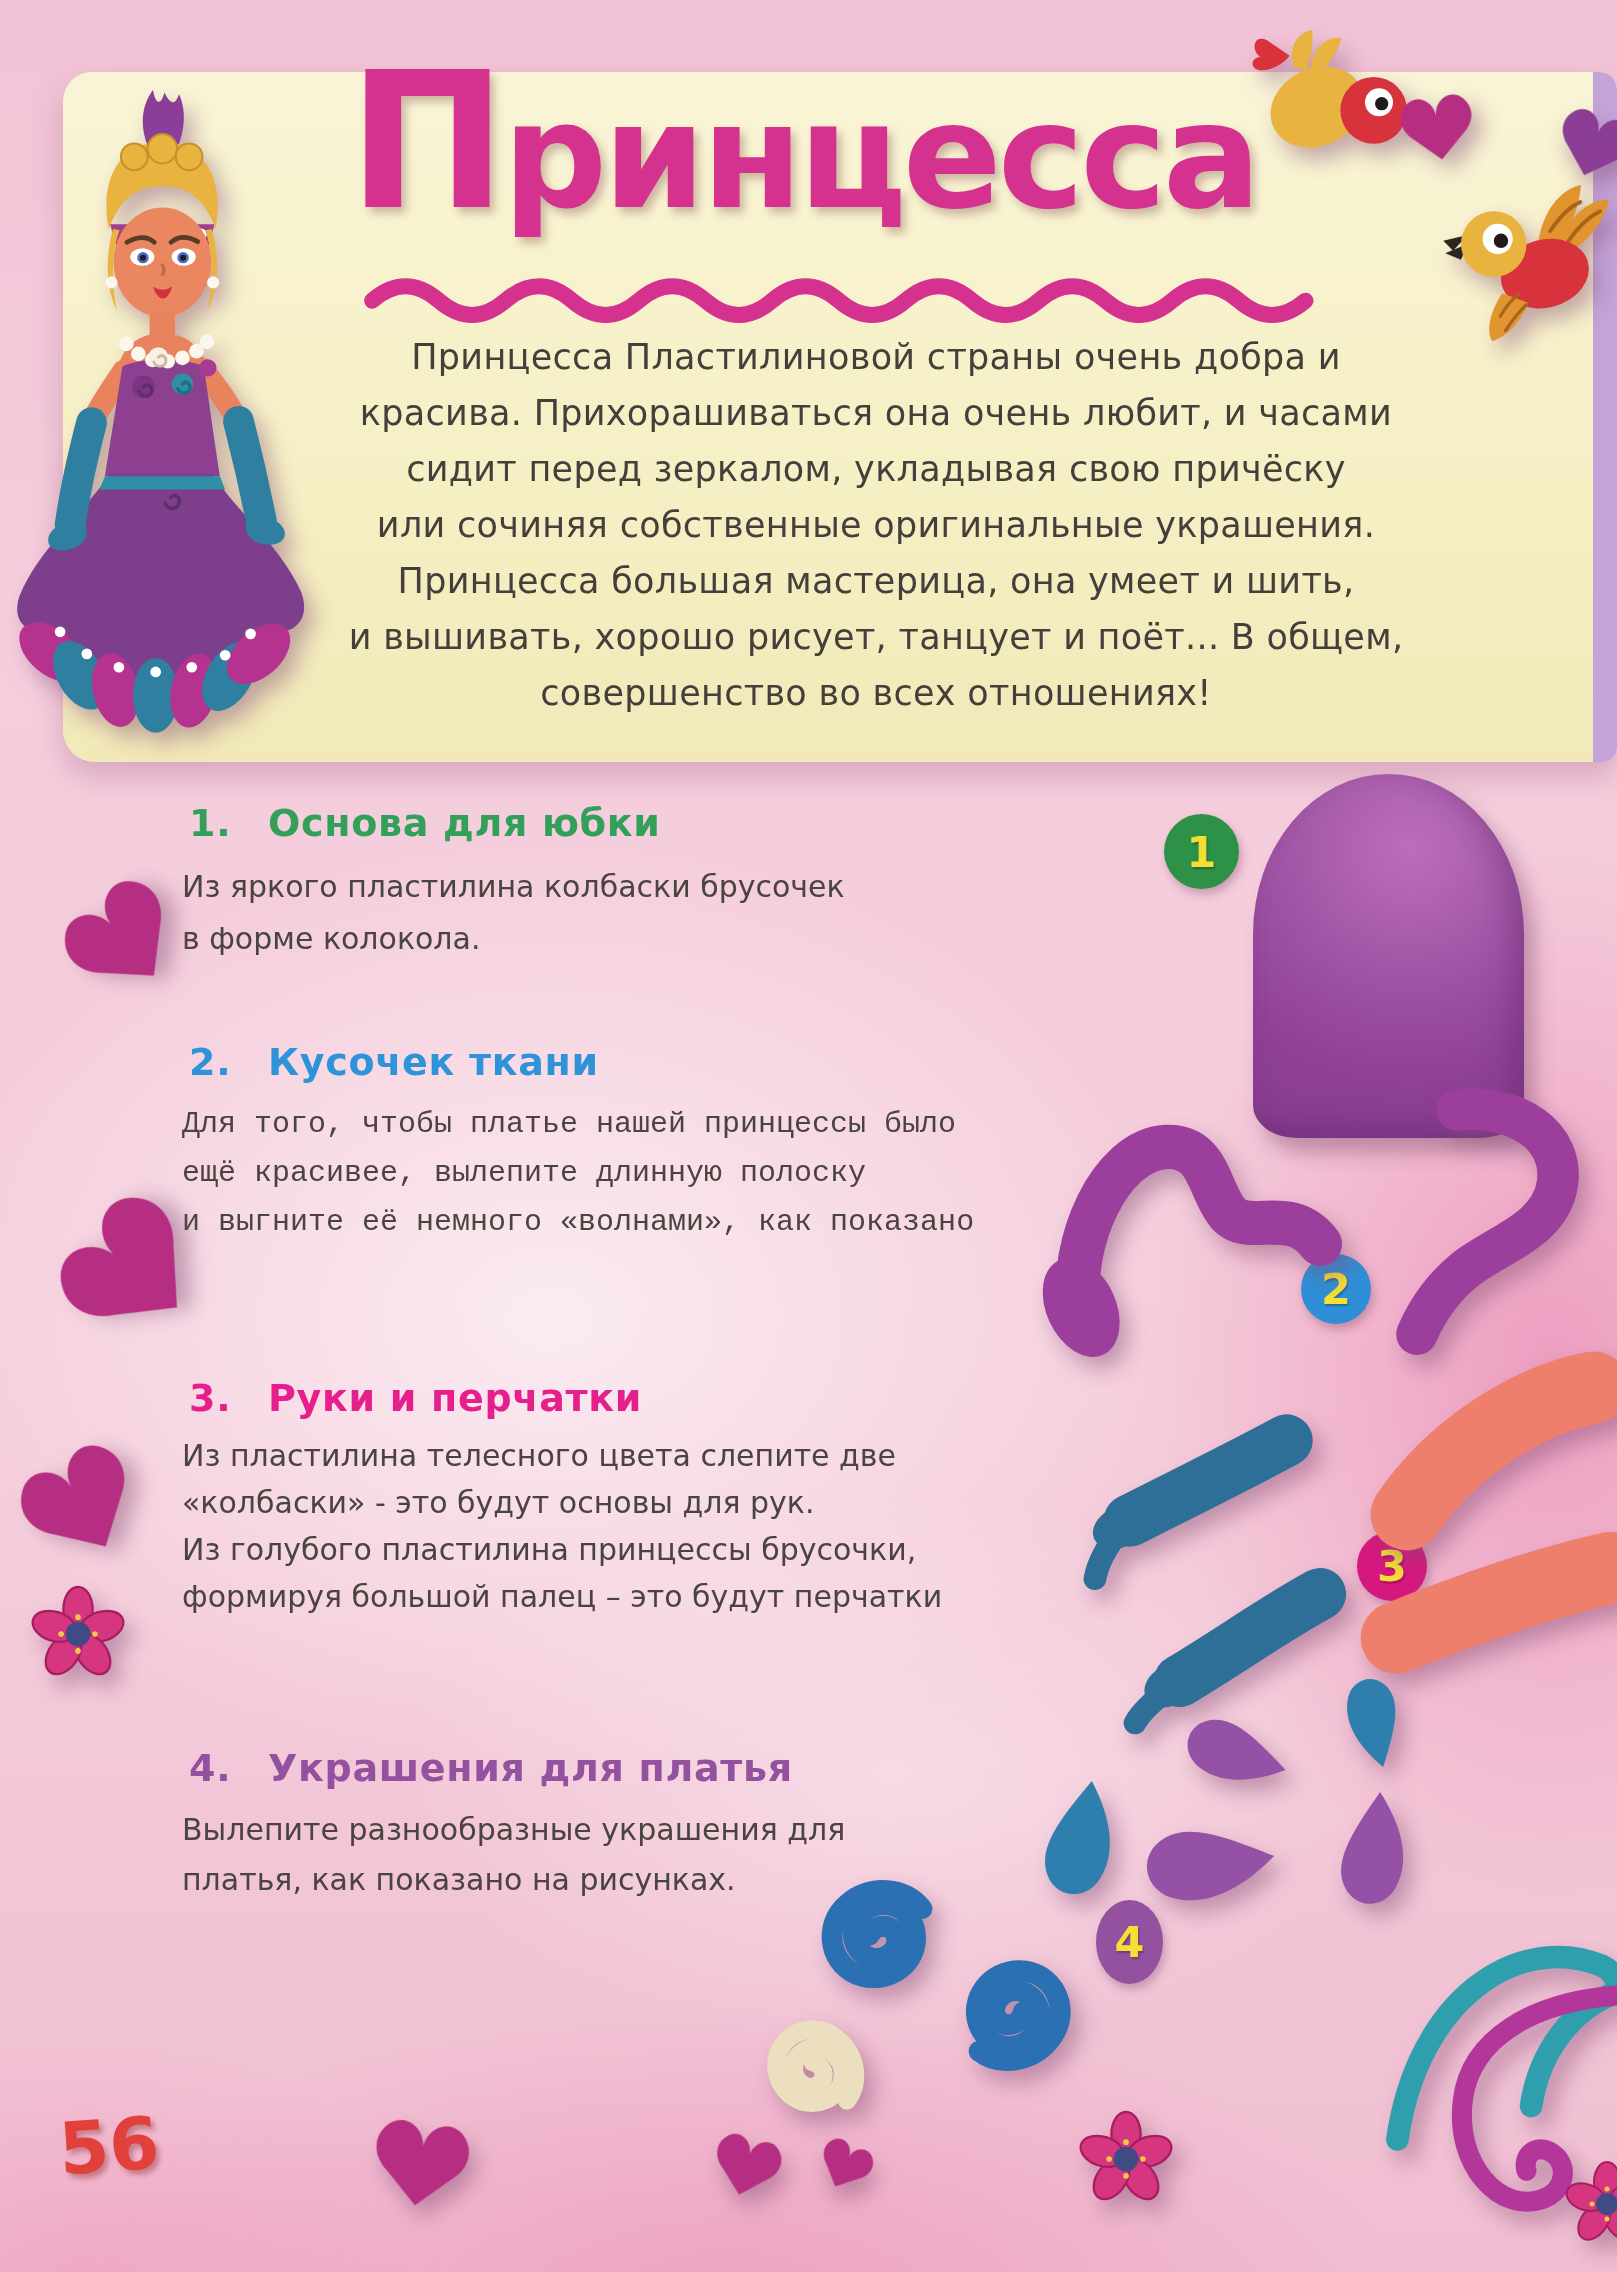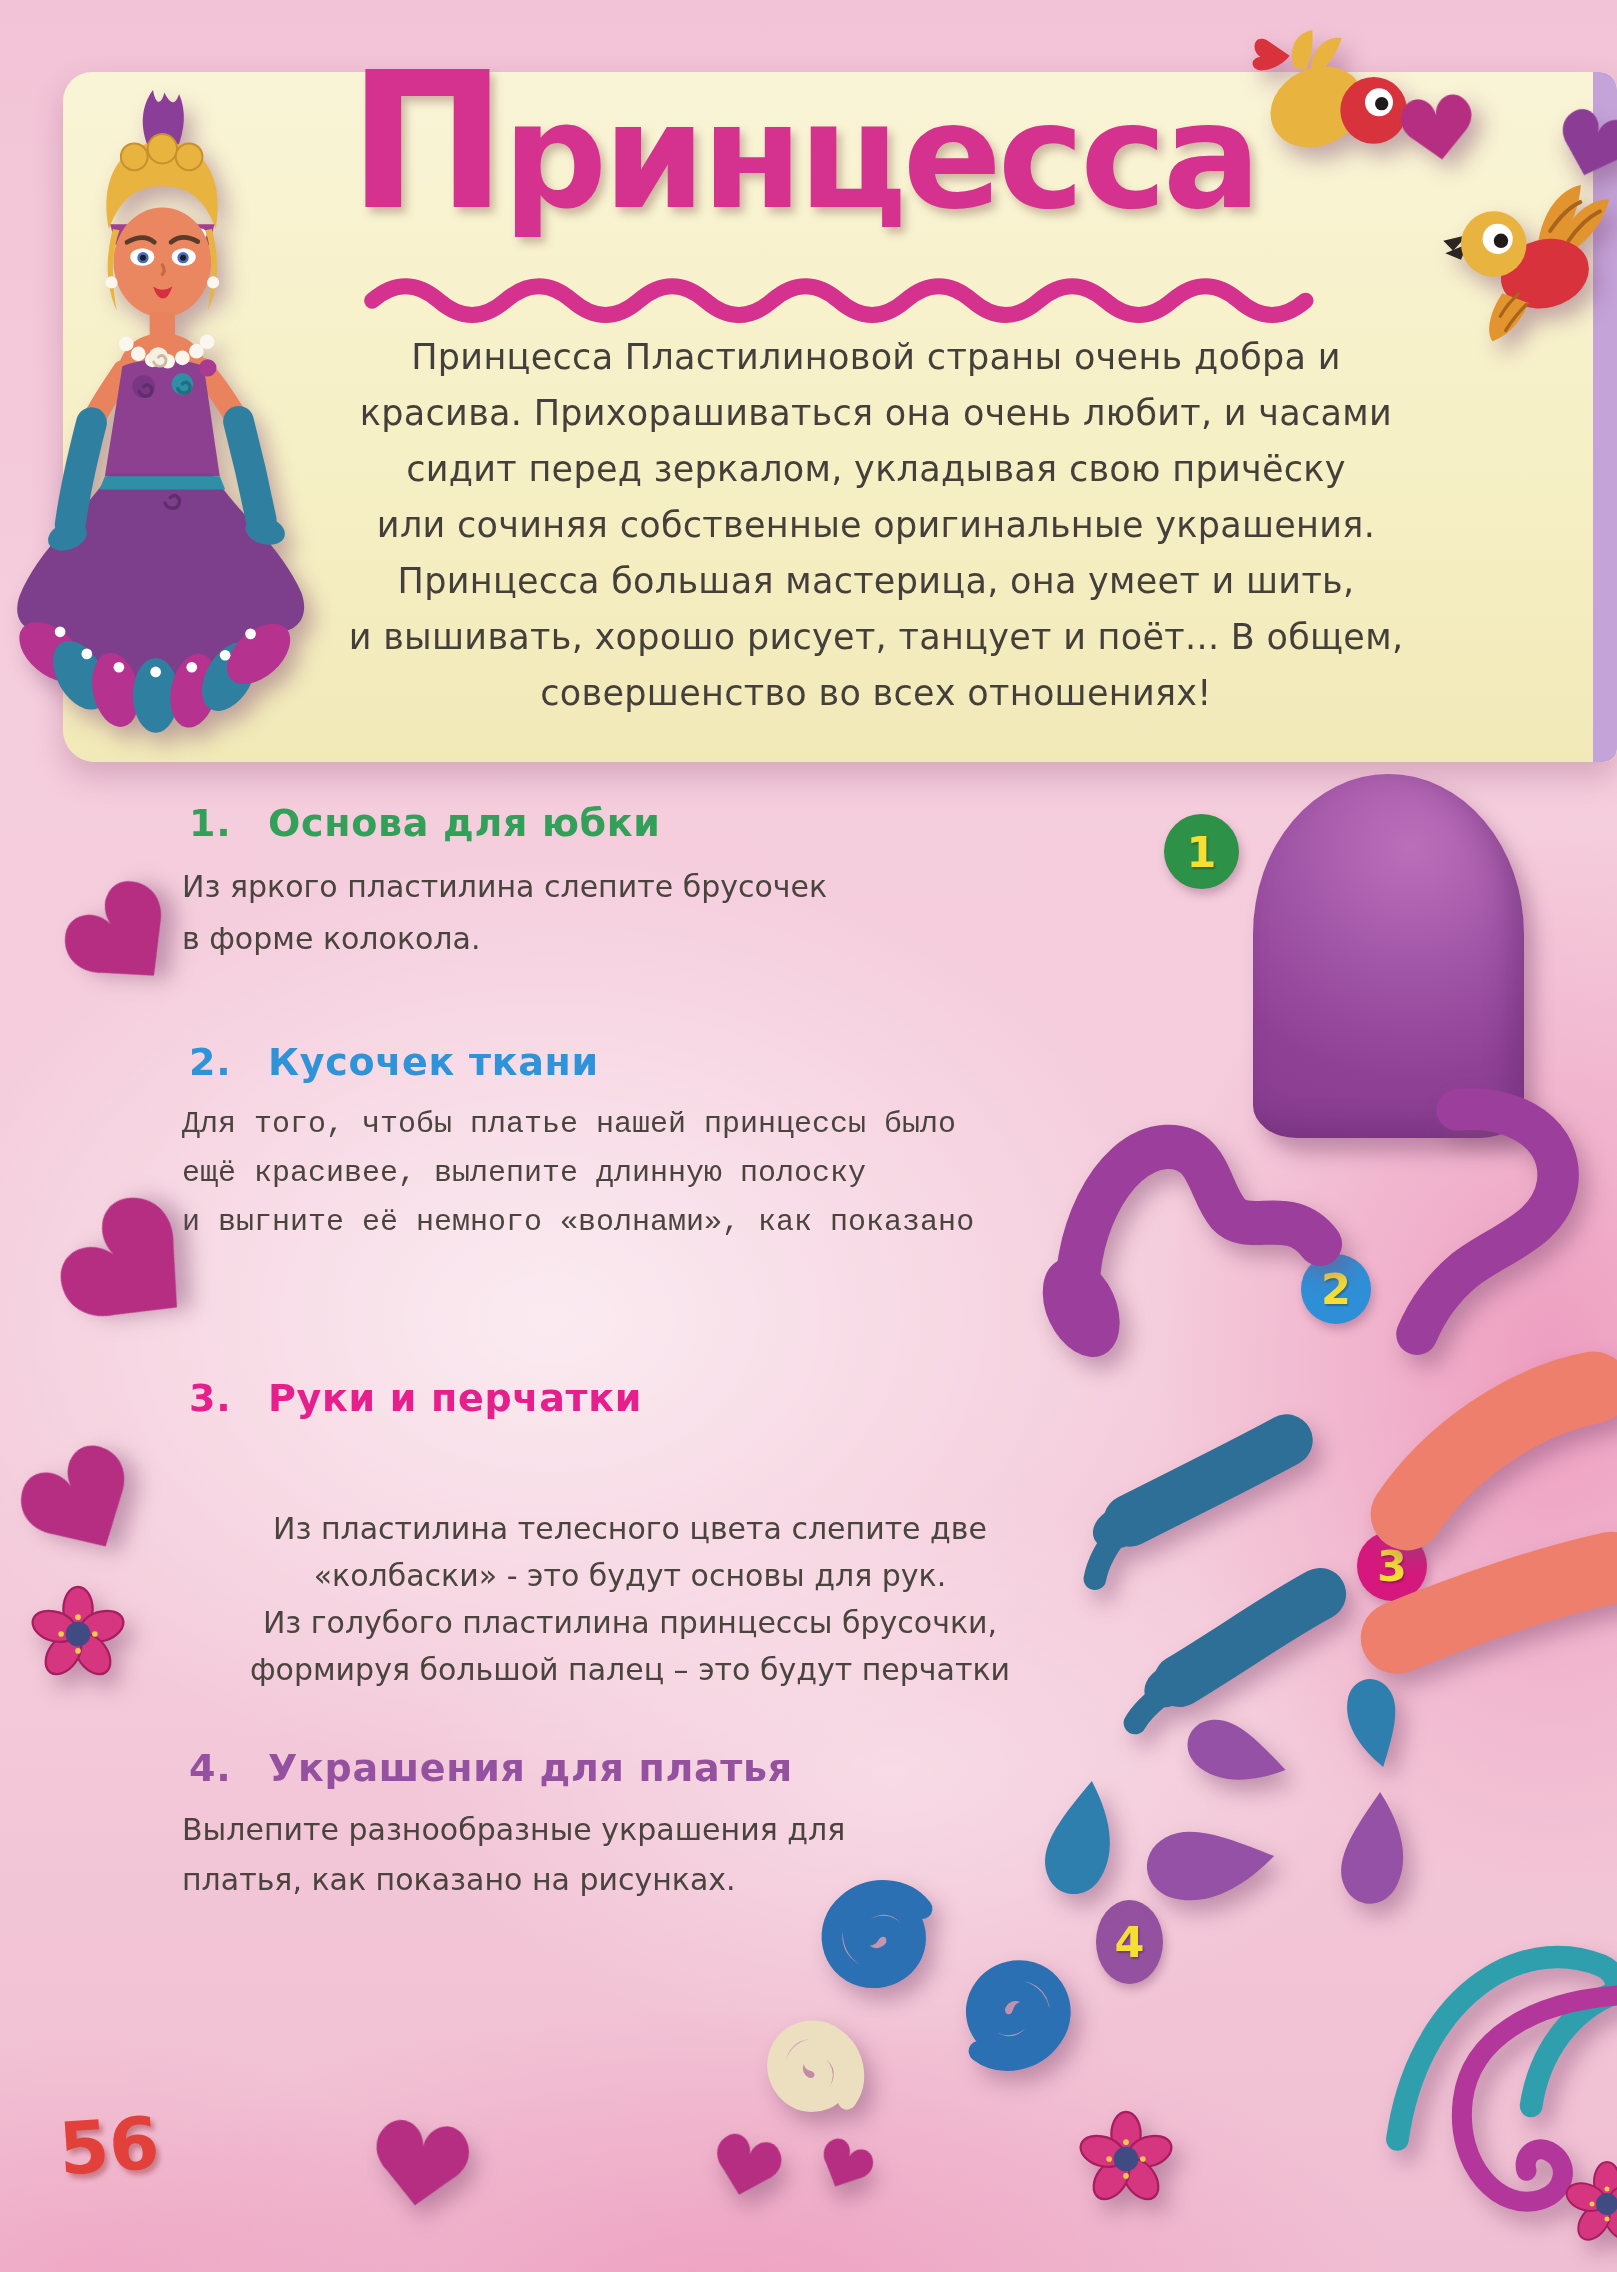--- a/index.html
+++ b/index.html
@@ -28,21 +28,21 @@
   
   .sec-head{display:flex;font-weight:bold;font-size:38px;letter-spacing:0.7px;}
   .sec-num{width:79px;}
   .sh1{left:189px;top:801px;color:#33a05a;}
   .sh2{left:189px;top:1040px;color:#2e93d8;}
   .sh3{left:189px;top:1376px;color:#e61f8c;}
   .sh4{left:189px;top:1746px;color:#94519f;}
   .sec-body{left:182px;width:896px;font-size:30px;color:#4a443f;}
   .sb1{top:861px;} .sb1 .bl{height:52px;line-height:52px;}
   .sb2{top:1100px;font-family:Liberation Mono, monospace;} .sb2 .bl{height:49px;line-height:49px;}
-  .sb3{top:1505px;text-align:center;} .sb3 .bl{height:47px;line-height:47px;}
+  .sb3{top:1432px;} .sb3 .bl{height:47px;line-height:47px;}
   .sb4{top:1805px;} .sb4 .bl{height:50px;line-height:50px;}
   
   .badge{border-radius:50%;display:flex;align-items:center;justify-content:center;
     font-weight:bold;font-size:43px;color:#f6df35;box-shadow:2.7px 5.3px 9.4px rgba(120,60,100,.35);
     text-shadow:1.3px 2px 2px rgba(0,0,0,.25);}
   .bdg1{left:1164px;top:814px;width:75px;height:75px;background:#2e9148;}
   .bdg2{left:1301px;top:1254px;width:70px;height:70px;background:#2f8fd6;}
   .bdg3{left:1357px;top:1531px;width:70px;height:70px;background:#d6187e;}
   .bdg4{left:1096px;top:1900px;width:67px;height:84px;background:#94519f;}
   
@@ -176,21 +176,21 @@
     <circle cx="295" cy="381" r="11" fill="#fbf6ee"></circle>
     <circle cx="222" cy="404" r="15" fill="#f6efe2"></circle>
     <path d="M222 404 c6 -6 13 0 11 8 c-3 8 -15 7 -18 -1" stroke="#cbb89e" stroke-width="4" fill="none" stroke-linecap="round"></path>
   </svg>
 
   <div class="abs sec-head sh1">
     <span class="sec-num">1.</span>
     <span>Основа для юбки</span>
   </div>
   <div class="abs sec-body sb1">
-    <div class="bl">Из яркого пластилина слепите брусочек</div>
+    <div class="bl">Из яркого пластилина колбаски брусочек</div>
     <div class="bl">в форме колокола.</div>
   </div>
   <div class="abs badge bdg1">1</div>
   <div class="abs bell"></div>
 
   <div class="abs sec-head sh2">
     <span class="sec-num">2.</span>
     <span>Кусочек ткани</span>
   </div>
   <div class="abs sec-body sb2">

